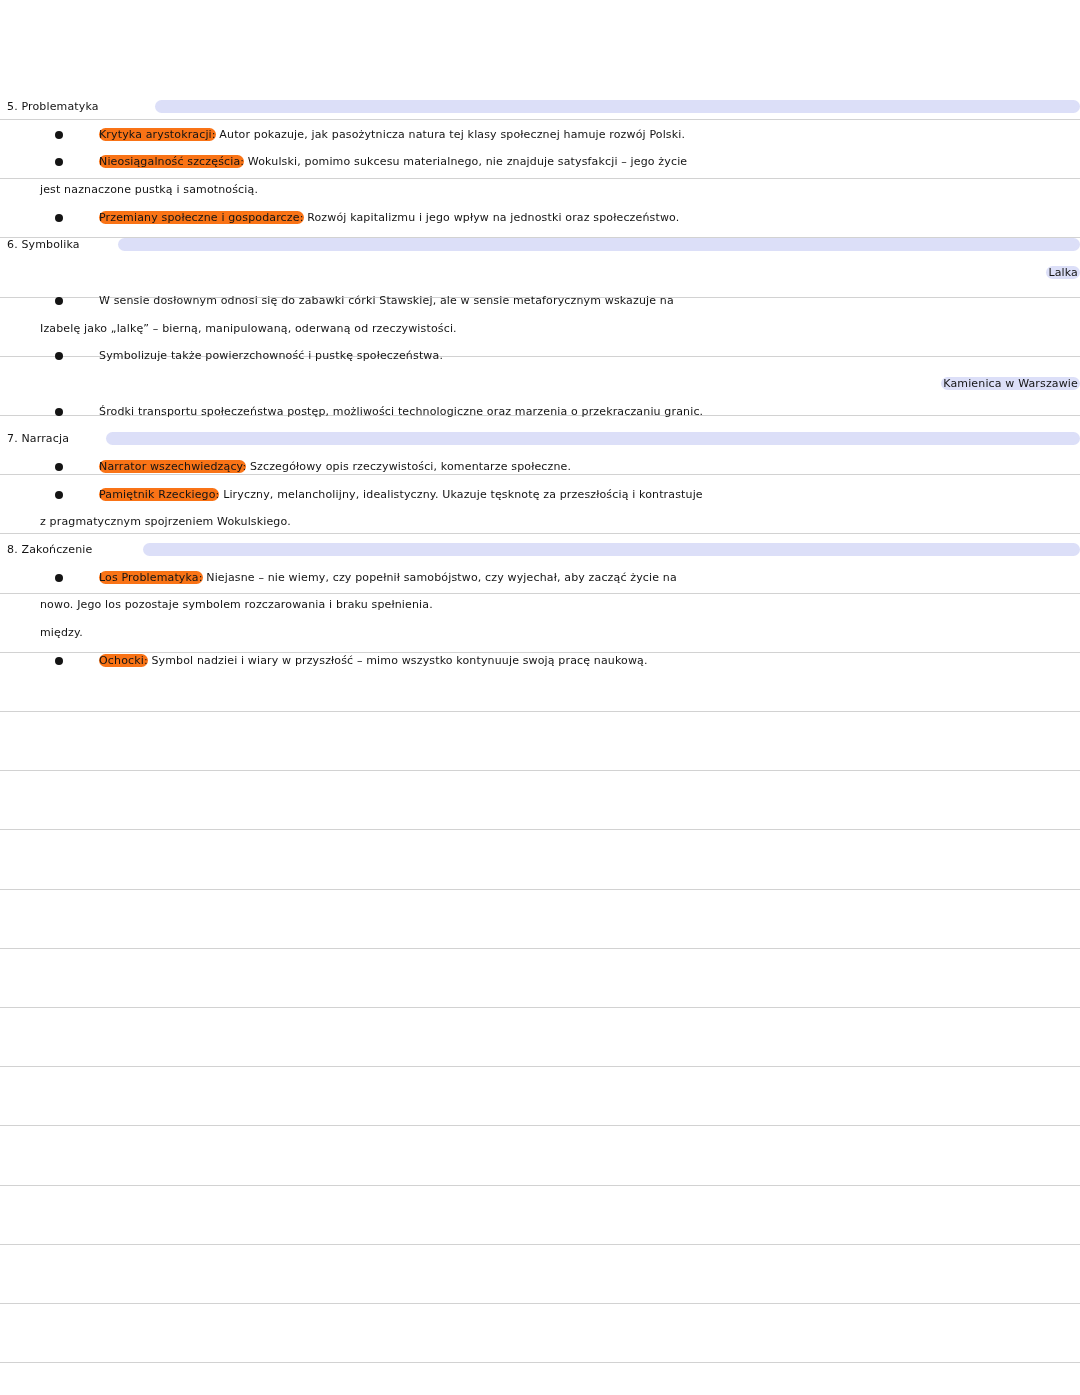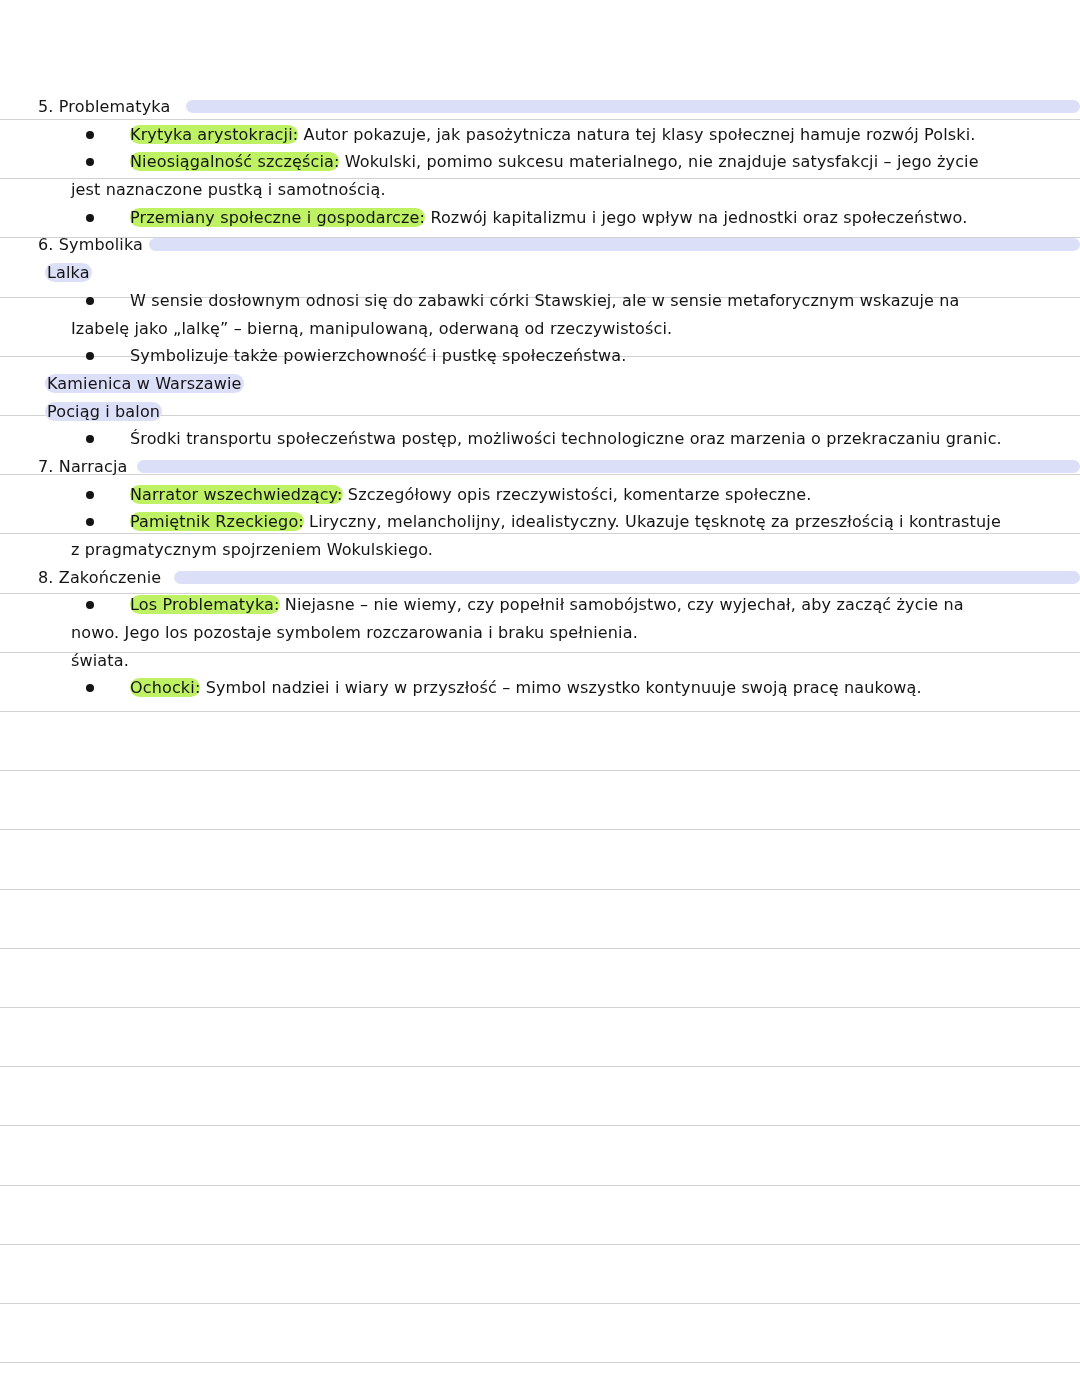--- a/index.html
+++ b/index.html
@@ -1,29 +1,29 @@
 <!DOCTYPE html>
 <html><head>
 <meta charset="utf-8">
 <style>
   html, body { margin: 0; padding: 0; background: #ffffff; }
   body { width: 1080px; height: 1395px; position: relative; overflow: hidden;
          font-family: "DejaVu Sans", sans-serif; color: #141414; }
   .rules { position: absolute; left: 0; top: 0; width: 1080px; height: 1395px; pointer-events: none; }
   .rule { position: absolute; left: 0; width: 1080px; height: 0; border-top: 1.5px solid #d2d2d2; }
   .note { position: absolute; left: 0; top: 93px; width: 1080px; }
-  .ln { position: relative; height: 27.7px; line-height: 27.7px; font-size: 16px; white-space: nowrap; letter-spacing: 0.15px; margin-left: 31px; }
+  .ln { position: relative; height: 27.7px; line-height: 27.7px; font-size: 11px; white-space: nowrap; letter-spacing: 0.15px; }
   .heading { padding-left: 7px; }
   .heading .hl-band { position: absolute; top: 7px; height: 13px; right: 0; background: #dcdff8; border-radius: 7px; }
-  .sub { padding-left: 14px; }
+  .sub { padding-left: 14px; text-align: right; }
   .sub .txt { background: #dcdff8; border-radius: 10px; padding: 0 2px; }
   .bullet { padding-left: 99px; }
   .bullet .dot { position: absolute; left: 55px; top: 10px; width: 8px; height: 8px; border-radius: 50%; background: #141414; }
   .cont { padding-left: 40px; }
-  .term { background: #bef264; border-radius: 10px; }
+  .term { background: #f97316; border-radius: 10px; }
 </style>
 </head>
 <body>
 
 <div class="rules">
     <div class="rule" style="top: 119px;"></div>
     <div class="rule" style="top: 178.2px;"></div>
     <div class="rule" style="top: 237.4px;"></div>
     <div class="rule" style="top: 296.6px;"></div>
     <div class="rule" style="top: 355.8px;"></div>
@@ -78,23 +78,20 @@
     <span>W sensie dosłownym odnosi się do zabawki córki Stawskiej, ale w sensie metaforycznym wskazuje na</span>
   </div>
   <div class="ln cont">Izabelę jako „lalkę” – bierną, manipulowaną, oderwaną od rzeczywistości.</div>
   <div class="ln bullet">
     <span class="dot"></span>
     <span>Symbolizuje także powierzchowność i pustkę społeczeństwa.</span>
   </div>
   <div class="ln sub">
     <span class="txt">Kamienica w Warszawie</span>
   </div>
-  <div class="ln sub">
-    <span class="txt">Pociąg i balon</span>
-  </div>
   <div class="ln bullet">
     <span class="dot"></span>
     <span>Środki transportu społeczeństwa postęp, możliwości technologiczne oraz marzenia o przekraczaniu granic.</span>
   </div>
 
   <div class="ln heading">
     <span>7. Narracja</span>
     <span class="hl-band" style="left:106px"></span>
   </div>
   <div class="ln bullet">
@@ -109,18 +106,18 @@
 
   <div class="ln heading">
     <span>8. Zakończenie</span>
     <span class="hl-band" style="left:143px"></span>
   </div>
   <div class="ln bullet">
     <span class="dot"></span>
     <span class="term">Los Problematyka:</span><span> Niejasne – nie wiemy, czy popełnił samobójstwo, czy wyjechał, aby zacząć życie na</span>
   </div>
   <div class="ln cont">nowo. Jego los pozostaje symbolem rozczarowania i braku spełnienia.</div>
-  <div class="ln cont">świata.</div>
+  <div class="ln cont">między.</div>
   <div class="ln bullet">
     <span class="dot"></span>
     <span class="term">Ochocki:</span><span> Symbol nadziei i wiary w przyszłość – mimo wszystko kontynuuje swoją pracę naukową.</span>
   </div>
 </div>
 
 </body></html>

